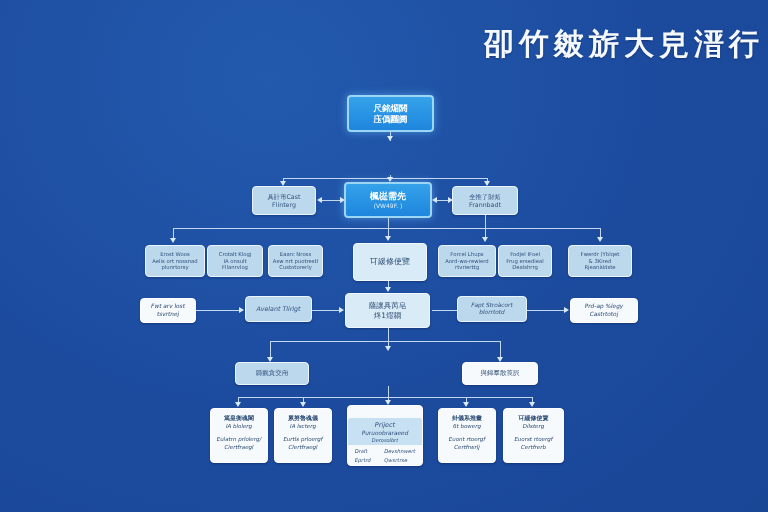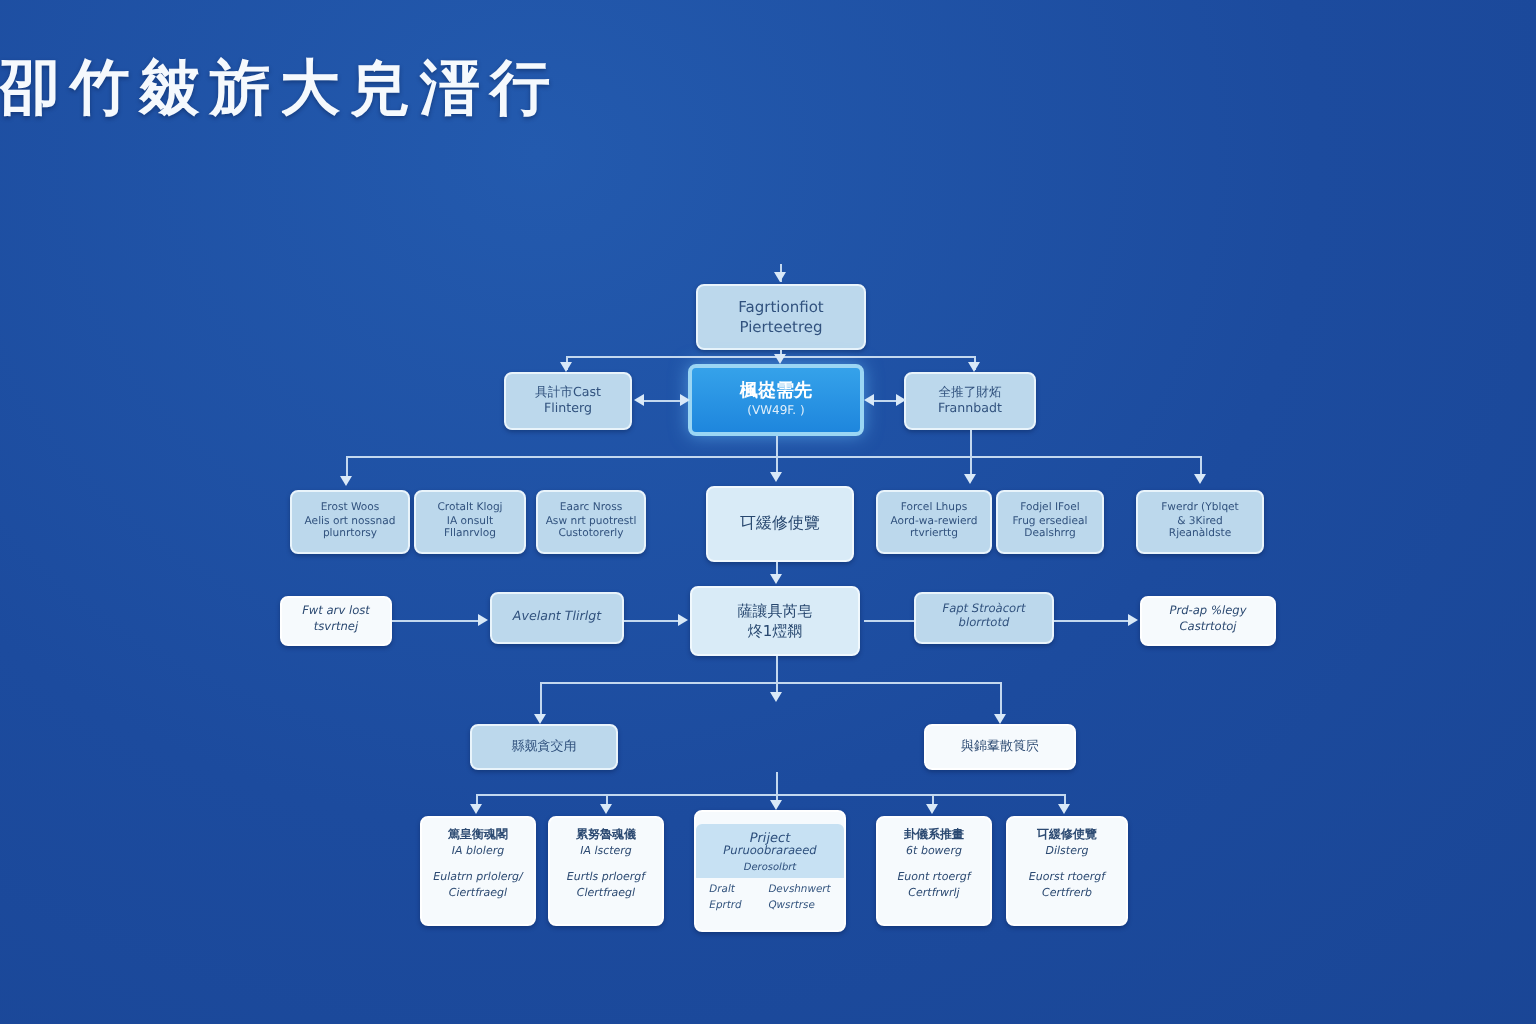--- a/index.html
+++ b/index.html
@@ -2,21 +2,21 @@
 <html><head>
 <meta charset="utf-8">
 <style>
   html,body{margin:0;padding:0;background:#0e2f6e;}
   .stage{
     position:relative;width:768px;height:512px;overflow:hidden;
     background:radial-gradient(ellipse at 35% 15%, #235aae 0%, #1c4b9e 55%, #18429093 100%), #1c4b9e;
     font-family:"DejaVu Sans","Liberation Sans",sans-serif;
   }
   .title{
-    position:absolute;left:0;right:4px;top:24px;text-align:left;
+    position:absolute;left:0;right:4px;top:24px;text-align:right;
     color:#f5f9fd;font-size:30px;font-weight:bold;letter-spacing:5px;
     text-shadow:0 1px 2px rgba(0,20,60,.4);
   }
   .node{
     position:absolute;box-sizing:border-box;border-radius:4px;
     display:flex;flex-direction:column;align-items:center;justify-content:center;
     text-align:center;line-height:1.25;padding:1px 2px;
   }
   .bright{
     background:linear-gradient(180deg,#35a2ea 0%,#1e86dd 100%);
@@ -49,25 +49,25 @@
   .bd{width:100%;display:flex;justify-content:space-around;padding:3px 1px 2px;color:#33547e;}
   .col{display:flex;flex-direction:column;gap:2px;text-align:left;}
 </style>
 </head>
 <body>
 
 <div class="stage">
 
   <div class="title">卲竹皴旂大皃溍行</div>
 
-
-  <div class="node light" style="left:348px;top:142px;width:85px;height:33px;font-size:7.5px">
-    <div>Fagrtionfiot</div>
-    <div>Pierteetreg</div>
-  </div>
+  <div class="node bright" style="left:347px;top:95px;width:87px;height:37px;font-size:8.5px">
+    <div class="b">尺銘煝閼</div>
+    <div class="b">庒僞圝阓</div>
+  </div>
+
 
   <div class="node light" style="left:252px;top:186px;width:64px;height:29px;font-size:6.3px">
     <div>具計市Cast</div>
     <div>Flinterg</div>
   </div>
   <div class="node bright" style="left:344px;top:182px;width:88px;height:36px;font-size:9px">
     <div class="b">楓嵸需先</div>
     <div class="dim" style="font-size:6px">(VW49F. )</div>
   </div>
   <div class="node light" style="left:452px;top:186px;width:66px;height:29px;font-size:6.3px">
@@ -141,21 +141,21 @@
     <div class="i">IA blolerg</div>
     <div class="i" style="margin-top:6px">Eulatrn prlolerg/</div>
     <div class="i">Ciertfraegl</div>
   </div>
   <div class="node white" style="left:274px;top:408px;width:58px;height:55px;font-size:5.5px;justify-content:flex-start;padding-top:5px;gap:1px">
     <div class="b" style="font-size:6px">累努魯魂儀</div>
     <div class="i">IA lscterg</div>
     <div class="i" style="margin-top:6px">Eurtls prloergf</div>
     <div class="i">Clertfraegl</div>
   </div>
-  <div class="node white" style="left:347px;top:405px;width:76px;height:61px;font-size:5.8px;padding:0;justify-content:center">
+  <div class="node white" style="left:347px;top:405px;width:76px;height:61px;font-size:5.8px;padding:0;justify-content:flex-end">
     <div class="hdr">
       <div class="i" style="font-size:6.5px">Priject</div>
       <div class="i">Puruoobraraeed</div>
       <div class="i" style="font-size:5px">Derosolbrt</div>
     </div>
     <div class="bd" style="font-size:5.2px">
       <div class="col">
         <div class="i">Dralt</div>
         <div class="i">Eprtrd</div>
       </div>

